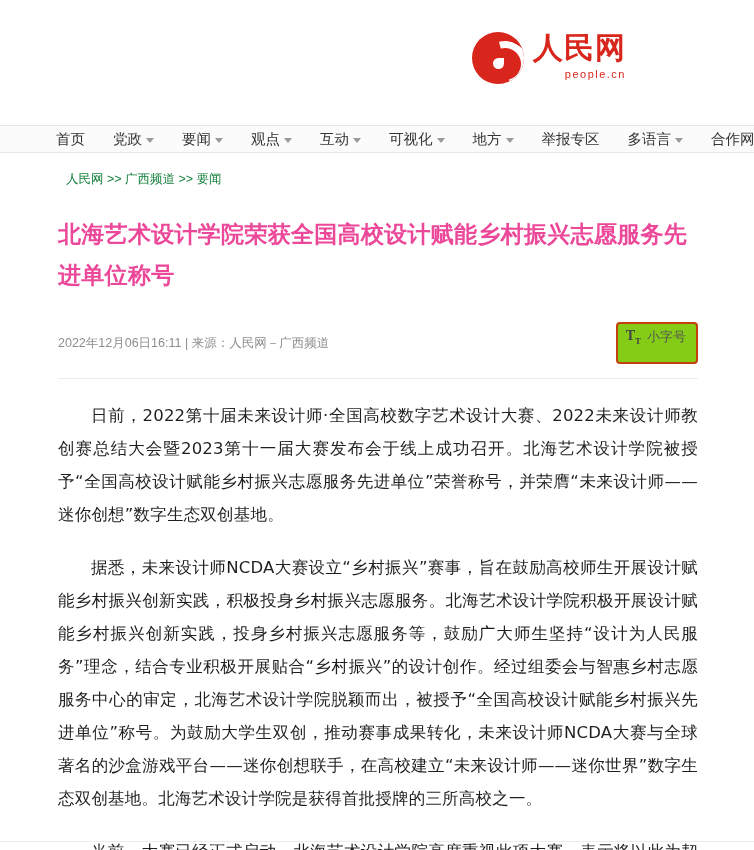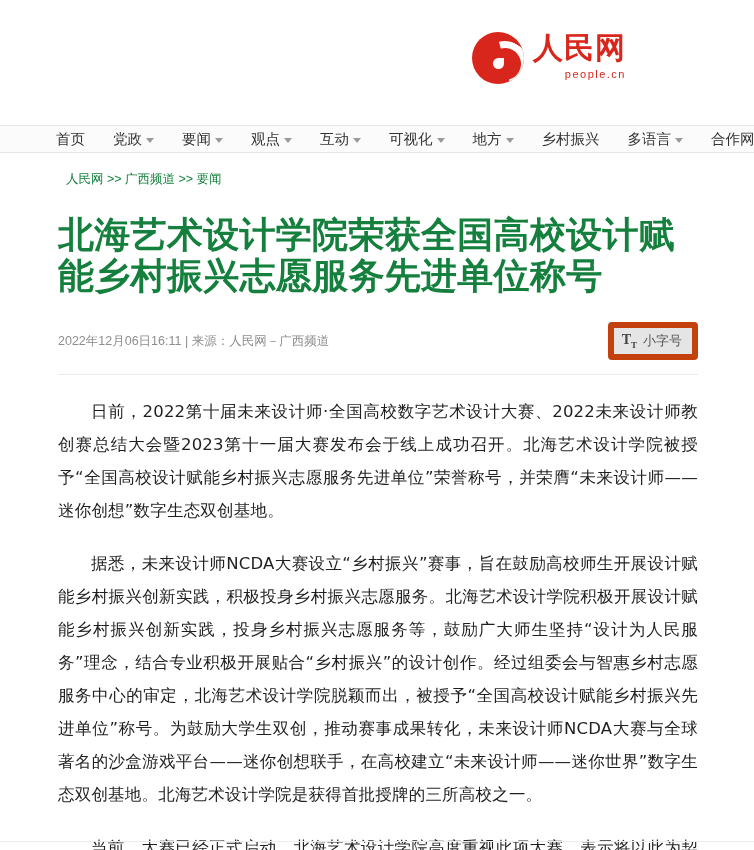--- a/index.html
+++ b/index.html
@@ -128,24 +128,24 @@
     color: #15803d;
   }
   .crumb span { cursor: pointer; }
 
   
   .article {
     padding: 0 56px 0 58px;
   }
   .headline {
     font-family: "DejaVu Sans", sans-serif;
-    font-size: 36px;
+    font-size: 23px;
     line-height: 41px;
     font-weight: bold;
-    color: #15803d;
+    color: #ec4899;
     margin: 20px 0 0 0;
     letter-spacing: 0.3px;
   }
   .meta-row {
     margin-top: 26px;
     display: flex;
     align-items: center;
     justify-content: space-between;
     border-bottom: 1px solid #ececec;
     padding-bottom: 14px;
@@ -153,25 +153,25 @@
   }
   .meta-left {
     font-size: 12.5px;
     color: #8e8e8e;
   }
   .fontsize-btn {
     display: flex;
     align-items: center;
     font-size: 13px;
     color: #555;
-    border: 6px solid #c2410c;
+    border: 2px solid #c2410c;
     border-radius: 4px;
-    padding: 4px 10px 4px 8px;
+    padding: 4px 10px 16px 8px;
     cursor: pointer;
-    background: #e5e5e5;
+    background: #84cc16;
   }
   .tt-icon {
     font-family: "Liberation Serif", serif;
     font-weight: bold;
     margin-right: 6px;
     font-size: 14px;
     color: #444;
   }
   .tt-icon sub {
     font-size: 9px;
@@ -233,21 +233,21 @@
     </div>
     <div class="nav-item">
       <span>可视化</span>
       <i class="caret"></i>
     </div>
     <div class="nav-item">
       <span>地方</span>
       <i class="caret"></i>
     </div>
     <div class="nav-item">
-      <span>乡村振兴</span>
+      <span>举报专区</span>
     </div>
     <div class="nav-item">
       <span>多语言</span>
       <i class="caret"></i>
     </div>
     <div class="nav-item">
       <span>合作网站</span>
 
     </div>
   </div>

